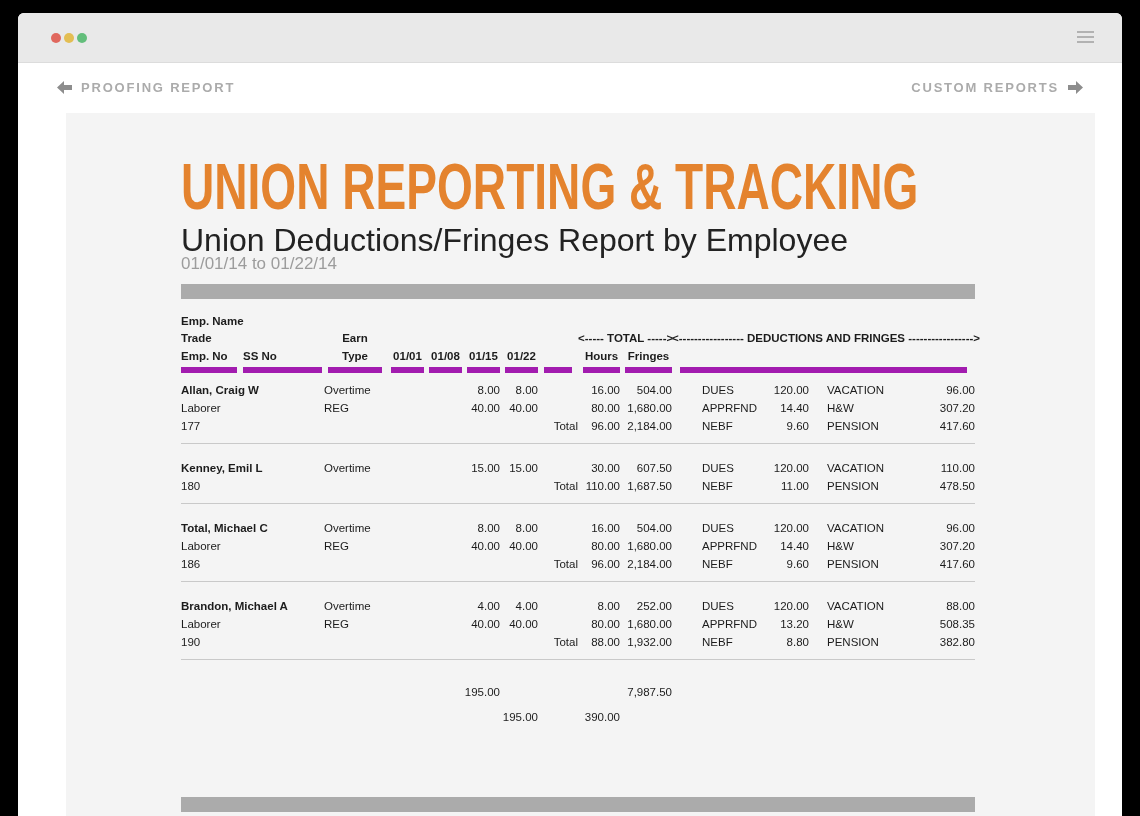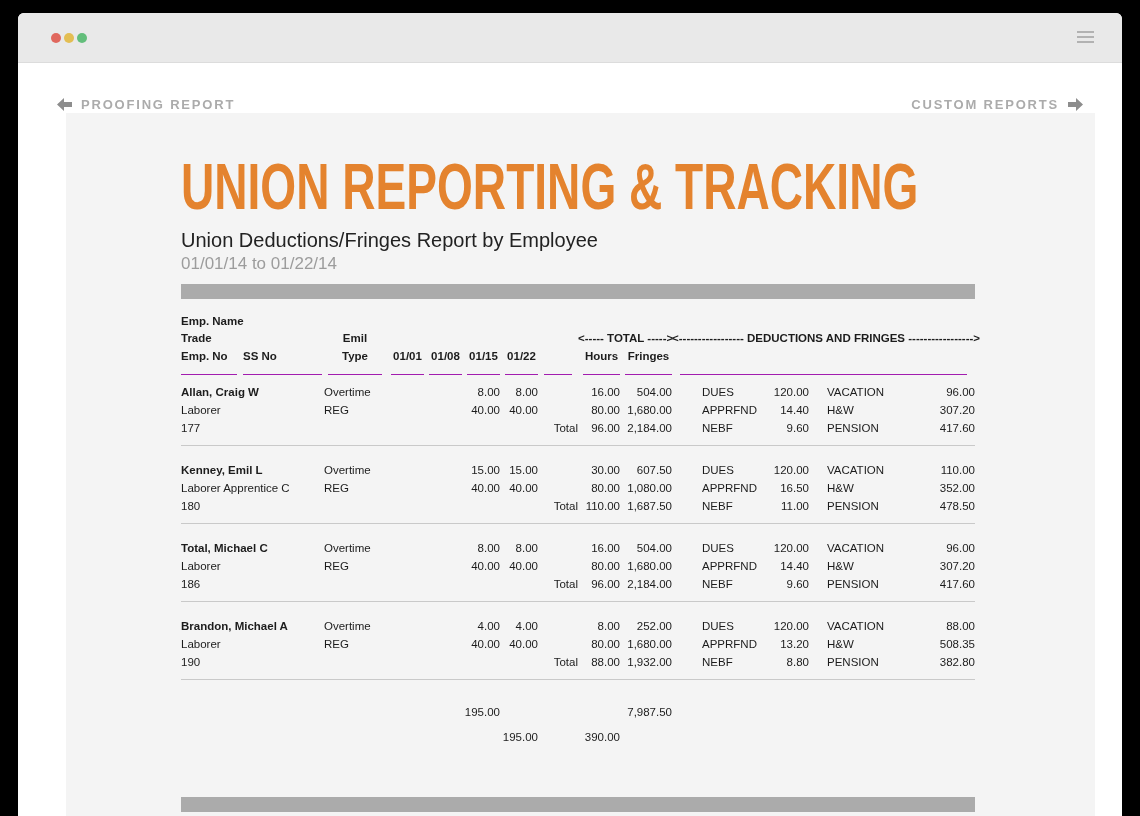--- a/index.html
+++ b/index.html
@@ -8,46 +8,46 @@
   .window { position:absolute; left:18px; top:13px; width:1104px; height:803px;
             background:#fff; border-radius:6px 6px 0 0; overflow:hidden; }
   
   .titlebar { position:relative; height:50px; background:#e9e9e9; border-bottom:1px solid #dcdcdc; }
   .dots { position:absolute; left:33px; top:20px; display:flex; gap:3px; }
   .dot { width:10px; height:10px; border-radius:50%; }
   .dot-red { background:#e0685e; } .dot-yellow { background:#e3be53; } .dot-green { background:#63be7b; }
   .menu-btn { position:absolute; right:28px; top:18px; cursor:pointer; }
   .menu-btn i { display:block; width:17px; height:2px; background:#b2b2b2; margin-bottom:3px; }
   
-  .navbar { height:49px; background:#fff; display:flex; align-items:flex-end;
+  .navbar { height:49px; background:#fff; display:flex; align-items:center;
             justify-content:space-between; padding:0 39px; }
   .nav-link { display:flex; align-items:center; gap:9px; cursor:pointer; text-decoration:none;
               font-size:13px; font-weight:bold; letter-spacing:1.8px; color:#ababab; }
   .nav-link svg { display:block; }
   
   .page { position:absolute; top:100px; left:48px; width:1029px; bottom:0;
           background:#f4f4f4; padding:50px 0 0 115px; overflow:hidden; }
   h1.rtitle { font-size:64px; line-height:48px; font-weight:bold; color:#e4832e;
               white-space:nowrap; transform:scaleX(0.72); transform-origin:left bottom; }
-  h2.rsub { margin-top:16px; font-size:20px; line-height:26px; font-weight:normal; color:#222; }
+  h2.rsub { margin-top:16px; font-size:32px; line-height:26px; font-weight:normal; color:#222; }
   .muted { font-size:17px; line-height:22px; color:#9c9c9c; }
   .muted.first { margin-top:5px; }
   .graybar { width:794px; height:15px; background:#ababab; }
   .graybar.top { margin-top:9px; }
   .graybar.bottom { position:absolute; top:684px; left:115px; }
   
   table.rep { margin-top:14px; width:794px; table-layout:fixed; border-collapse:collapse;
               font-size:11.5px; color:#1c1c1c; }
   table.rep td { padding:0; line-height:18px; vertical-align:top; overflow:visible; white-space:nowrap; }
   .b { font-weight:bold; } .ta-r { text-align:right; } .ta-c { text-align:center; }
   tr.h1 td { line-height:17px;margin-left:44px; }
   tr.h2 td { line-height:17px; vertical-align:bottom; }
   tr.h3 td { vertical-align:bottom; }
-  .u { display:block; min-height:16px; line-height:14px; padding-bottom:11px;
-       border-bottom:1px solid #a21caf; }
+  .u { display:block; min-height:16px; line-height:14px; padding-bottom:4px;
+       border-bottom:6px solid #a21caf; }
   .u.r { text-align:center; margin-left:5px; }
   .u.c { text-align:center; margin:0 4px; }
   .u.seg { display:inline-block; }
   .seg-empno { width:56px; margin-right:6px; }
   .seg-ssno { width:79px; }
   .u.ded { margin-left:8px; margin-right:8px; }
   .u.tl { margin-left:6px; margin-right:6px; }
   .span-hdr { font-size:11.5px; letter-spacing:0; }
   tr.gap td { line-height:8px; height:8px; }
   tbody.emp + tbody.emp tr.gap td, tbody.totals tr.gap td { height:16px; line-height:16px; }
@@ -114,21 +114,21 @@
           <col style="width:80px">
           <col style="width:68px">
       </colgroup>
       <thead>
         <tr class="h1">
           <td class="b">Emp. Name</td>
           <td colspan="14"></td>
         </tr>
         <tr class="h2">
           <td class="b">Trade</td>
-          <td class="b ta-c">Emil</td>
+          <td class="b ta-c">Earn</td>
           <td colspan="4"></td>
           <td></td>
           <td colspan="2" class="b ta-c span-hdr">&lt;----- TOTAL -----&gt;</td>
           <td colspan="6" class="b ta-c span-hdr">&lt;----------------- DEDUCTIONS AND FRINGES -----------------&gt;</td>
         </tr>
         <tr class="h3">
           <td class="b"><span class="u seg seg-empno">Emp. No</span><span class="u seg seg-ssno">SS No</span></td>
           <td class="b">
               <span class="u c">Type</span>
             </td>
@@ -234,37 +234,20 @@
           <td class="ta-r">30.00</td>
           <td class="ta-r">607.50</td>
           <td></td>
           <td>DUES</td>
           <td class="ta-r">120.00</td>
           <td></td>
           <td>VACATION</td>
           <td class="ta-r pr8">110.00</td>
         </tr>
         <tr>
-          <td>Laborer Apprentice C</td>
-          <td>REG</td>
-          <td class="ta-r"></td>
-            <td class="ta-r"></td>
-          <td class="ta-r">40.00</td>
-          <td class="ta-r">40.00</td>
-          <td class="ta-r"></td>
-          <td class="ta-r">80.00</td>
-          <td class="ta-r">1,080.00</td>
-          <td></td>
-          <td>APPRFND</td>
-          <td class="ta-r">16.50</td>
-          <td></td>
-          <td>H&amp;W</td>
-          <td class="ta-r pr8">352.00</td>
-        </tr>
-        <tr>
           <td>180</td>
           <td></td>
           <td></td>
             <td></td>
             <td></td>
             <td></td>
           <td class="ta-r">Total</td>
           <td class="ta-r">110.00</td>
           <td class="ta-r">1,687.50</td>
           <td></td>

